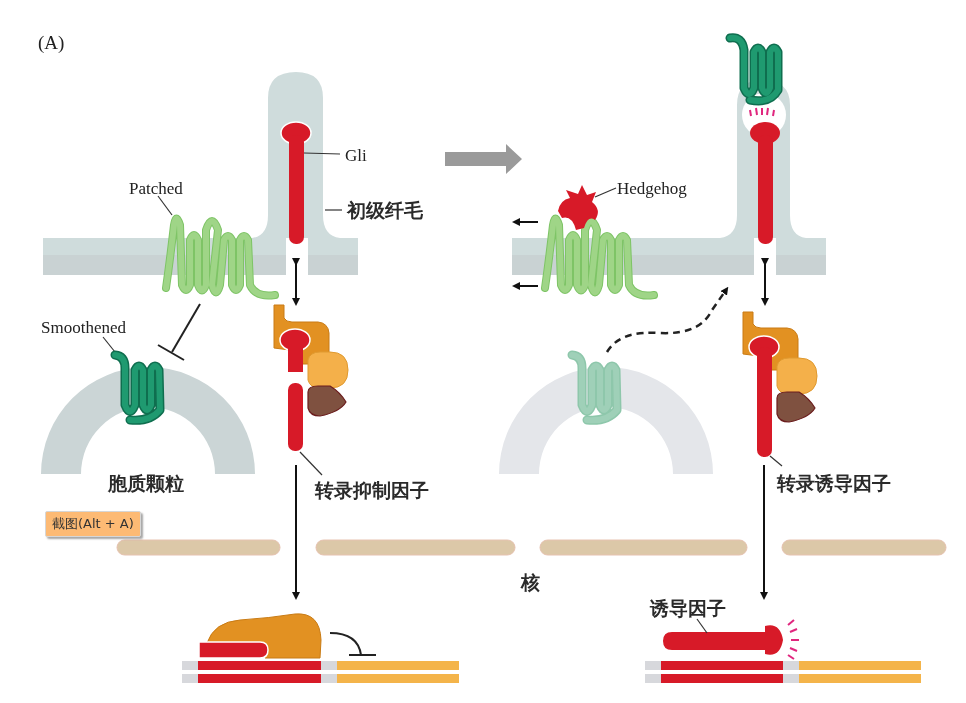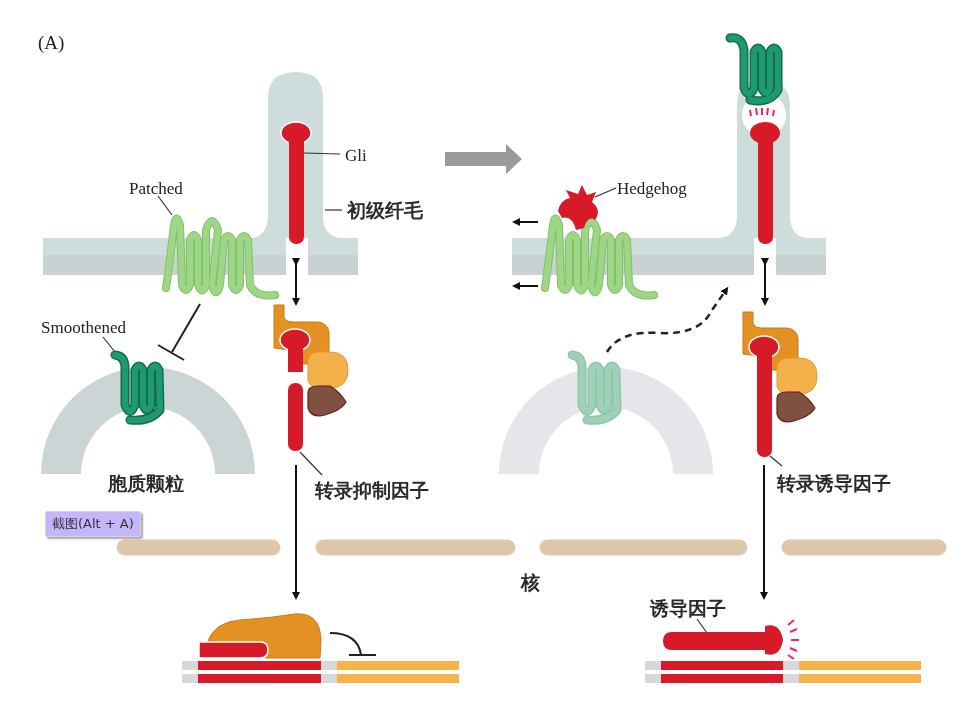--- a/index.html
+++ b/index.html
@@ -5,21 +5,21 @@
   html, body { margin:0; padding:0; background:#ffffff; }
   body { width:966px; height:703px; position:relative; overflow:hidden;
          font-family:"Liberation Serif", "DejaVu Serif", serif; }
   #diagram { position:absolute; left:0; top:0; }
   .lbl { font-family:"Liberation Serif", "DejaVu Serif", serif; fill:#222; }
   .lbl-en { font-size:17px; }
   .lbl-zh { font-size:19px; font-family:"DejaVu Sans", sans-serif; font-weight:bold; fill:#2a2a2a; }
   .lbl-panel { font-size:19px; }
   .tooltip {
     position:absolute; left:45px; top:511px; height:24px; padding:0 6px;
-    background:#c4b5fd; border:1px solid #d6d6d6; border-radius:2px;
+    background:#fdba74; border:1px solid #d6d6d6; border-radius:2px;
     box-shadow:2px 2px 2px rgba(0,0,0,0.35);
     font-family:"DejaVu Sans", sans-serif; font-size:13px; color:#333;
     line-height:24px; white-space:nowrap;
   }
 </style>
 </head>
 <body>
 
 <svg id="diagram" width="966" height="703" viewBox="0 0 966 703">
   <defs>

